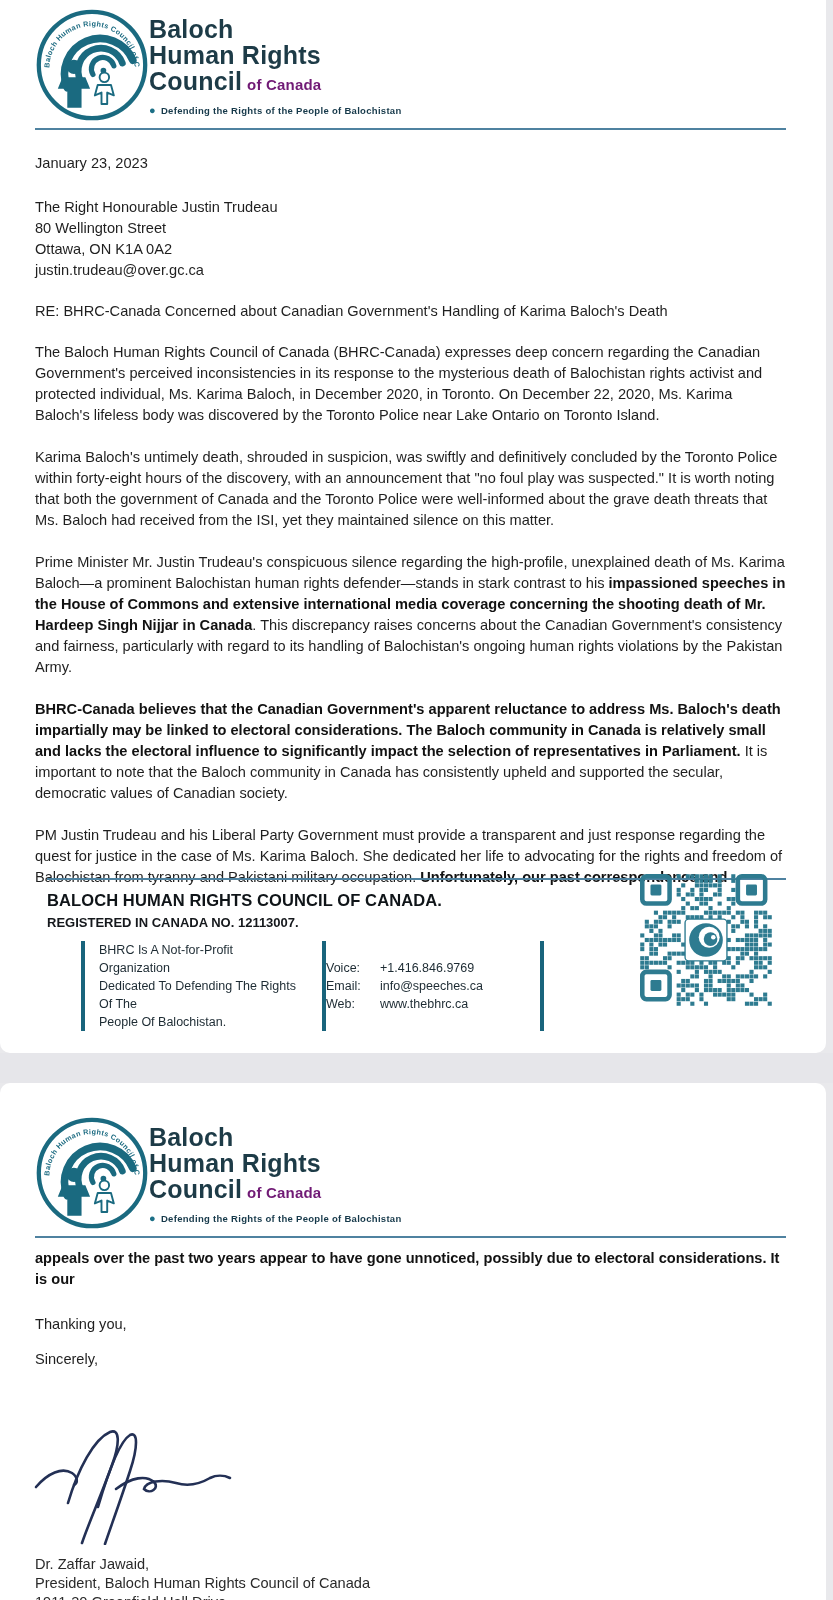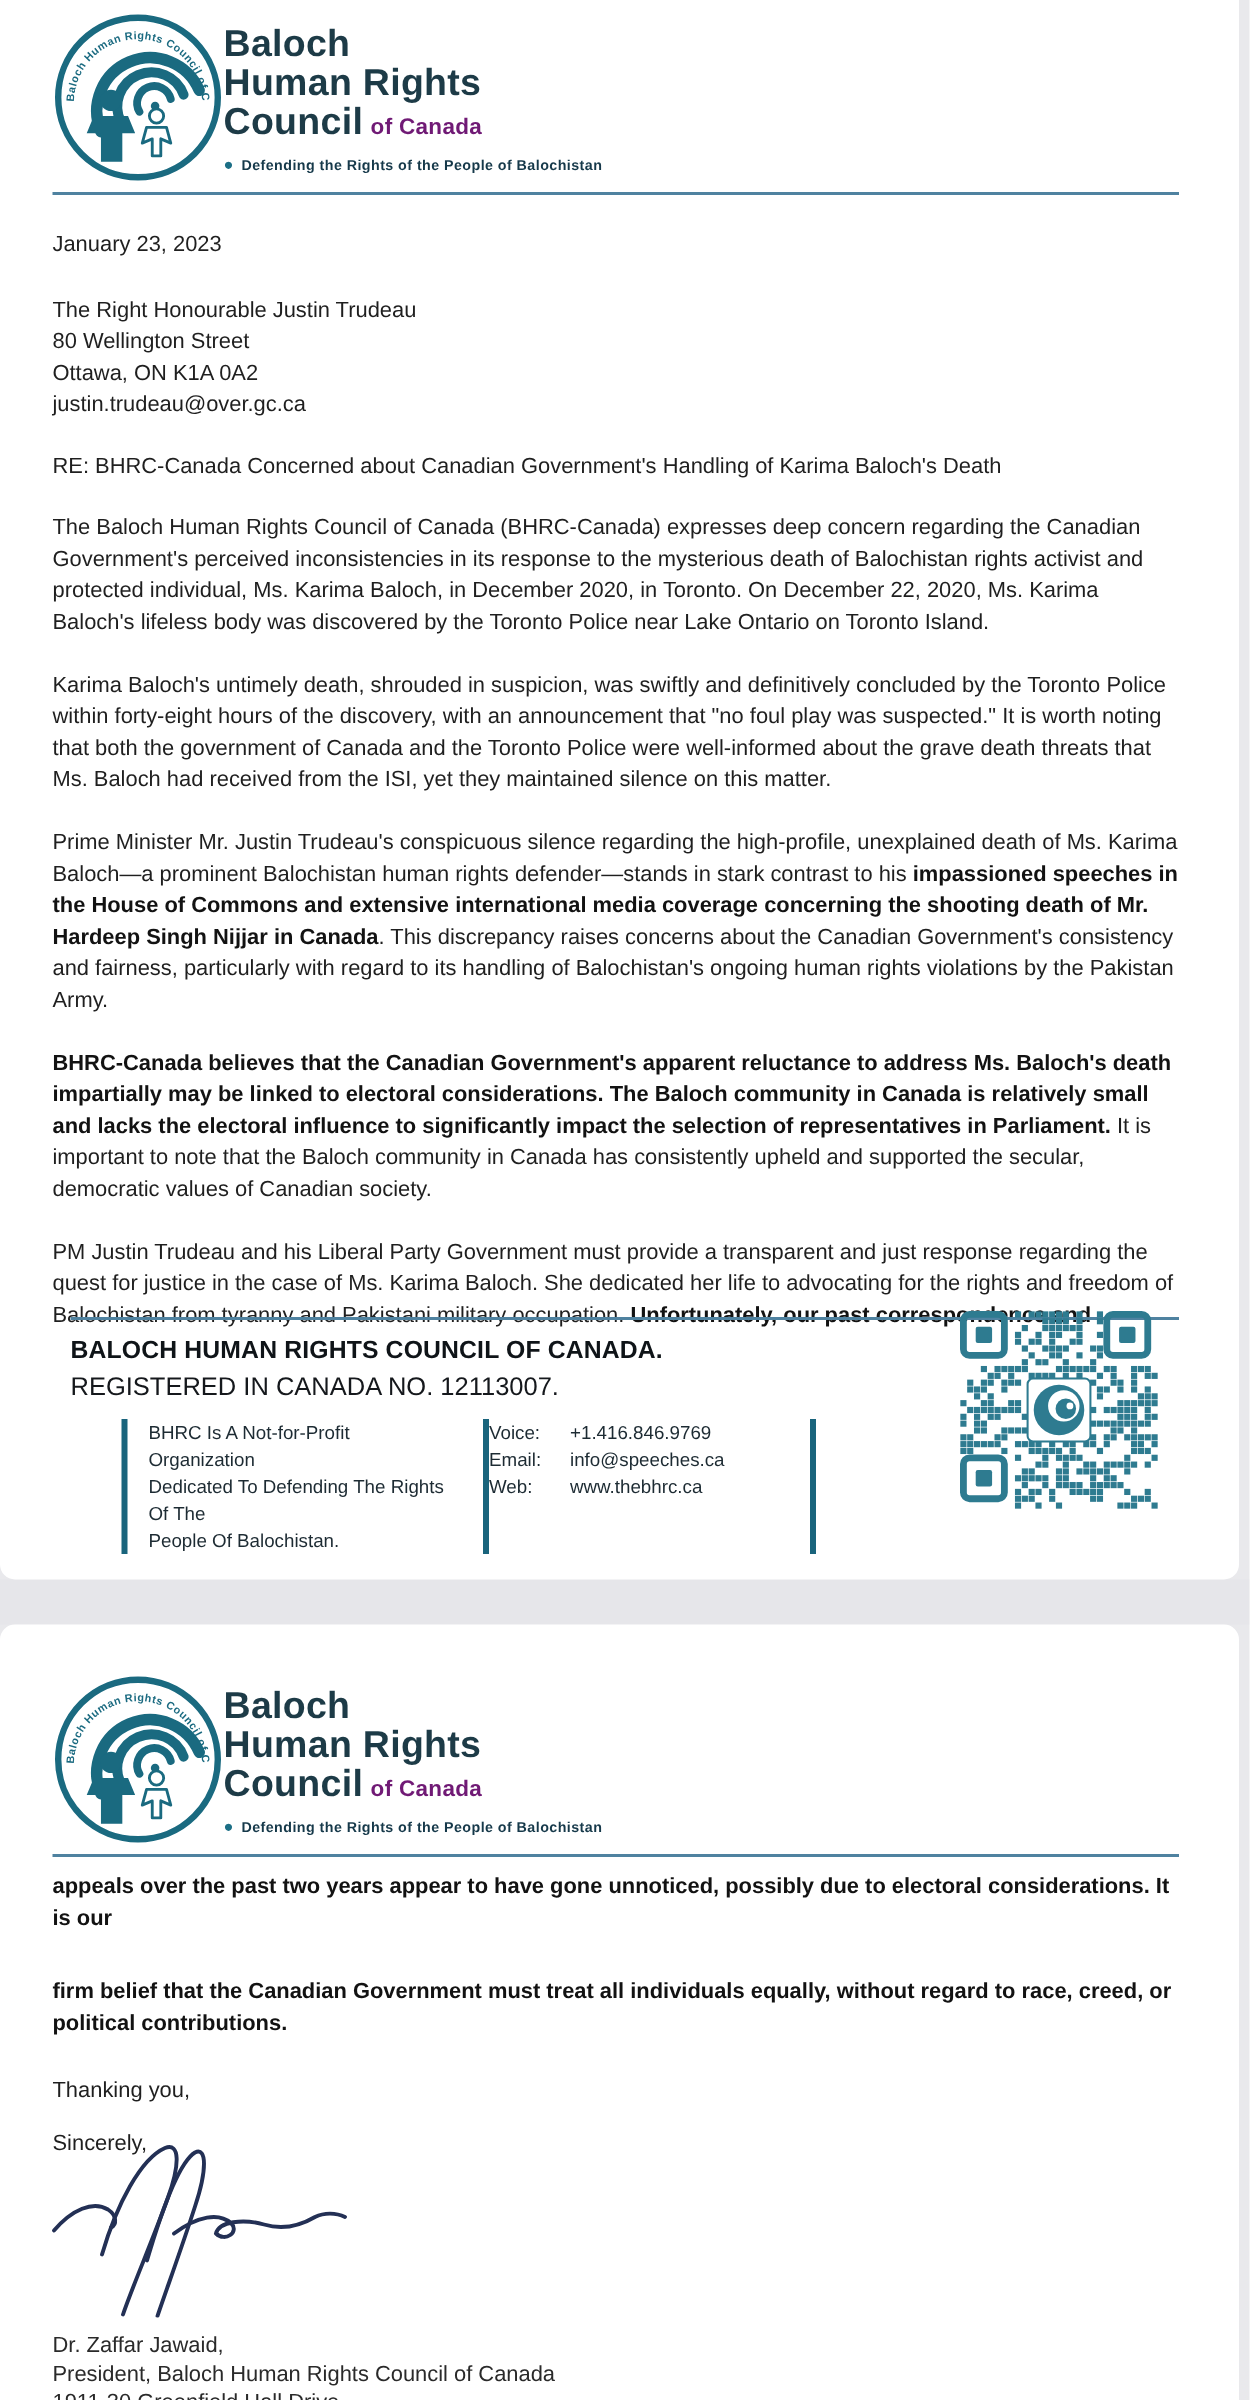--- a/index.html
+++ b/index.html
@@ -29,22 +29,22 @@
   .body-block{padding:0 38px 0 35px;font-size:14.6px;line-height:21px;color:#1f1f1f;}
   .mt-lg{margin-top:23px;}
   .mt-md{margin-top:20px;}
   .para{margin:0 0 21px 0;}
   .para span.b, .b{font-weight:700;color:#121212;}
   .addr div{margin:0;}
 
   
   .footer{position:absolute;left:12px;right:0;top:878px;}
   .f-title{margin:11px 38px 0 35px;font-size:16.5px;font-weight:700;color:#0f1418;letter-spacing:.1px;}
-  .f-reg{margin:5px 38px 0 35px;font-size:17px;color:#15181c;}
-  .f-cols{display:flex;margin:11px 0 0 35px;align-items:flex-start;padding-left:34px;}
+  .f-reg{margin:5px 38px 0 35px;font-size:13px;color:#15181c;font-weight:bold;}
+  .f-cols{display:flex;margin:11px 0 0 35px;align-items:center;padding-left:34px;}
   .vbar{width:4px;background:#19647c;align-self:stretch;flex:0 0 auto;}
   .f-about{margin-left:14px;width:205px;font-size:12.5px;line-height:18px;color:#1d2b33;}
   .f-contact{width:150px;font-size:12.5px;line-height:18px;color:#1d2b33;}
   .c-row{display:flex;}
   .c-row .lab{width:46px;flex:0 0 auto;}
   .c-row .val{margin-left:8px;white-space:nowrap;}
   .f-cols .vbar.second{margin-left:18px;}
   .f-cols .vbar.third{margin-left:64px;}
   .qr-wrap{position:absolute;top:-4px;right:54px;width:132px;height:132px;}
   .qr-wrap svg{width:132px;height:132px;display:block;}
@@ -468,21 +468,20 @@
       <div class="tagline">
         <span class="dot">●</span>
         <span>Defending the Rights of the People of Balochistan</span>
       </div>
     </div>
   </div>
   <div class="rule"></div>
 
   <div class="body-block" style="margin-top:10px;">
     <p class="para"><span class="b">appeals over the past two years appear to have gone unnoticed, possibly due to electoral considerations. It is our</span></p>
-    <p class="para" style="margin-top:28px;"><span class="b">firm belief that the Canadian Government must treat all individuals equally, without regard to race, creed, or political contributions.</span></p>
   </div>
 
   <div class="close-line" style="margin-top:24px;">Thanking you,</div>
   <div class="close-line" style="margin-top:14px;">Sincerely,</div>
 
   <svg class="signature" viewBox="0 0 215 120">
     <g fill="none" stroke="#233055" stroke-width="2.6" stroke-linecap="round">
       <path d="M8,62 C20,48 34,42 44,48 C50,52 50,58 46,60"></path>
       <path d="M40,78 C50,44 66,14 82,7 C92,3 92,18 84,40 C74,68 60,100 54,118"></path>
       <path d="M70,82 C80,48 92,16 102,10 C110,6 110,22 102,46 C93,74 82,104 77,119"></path>

